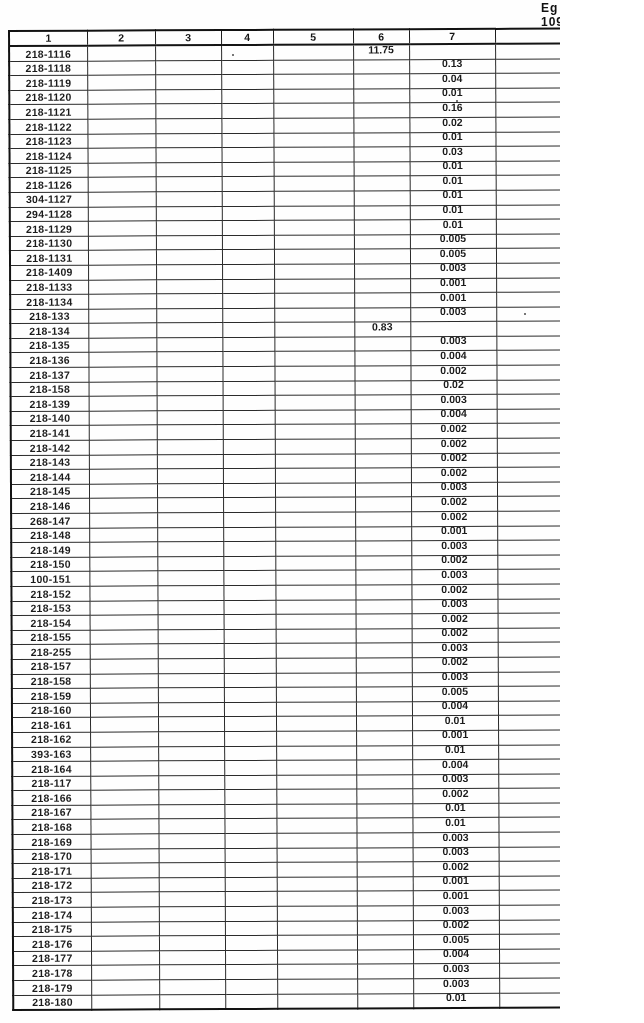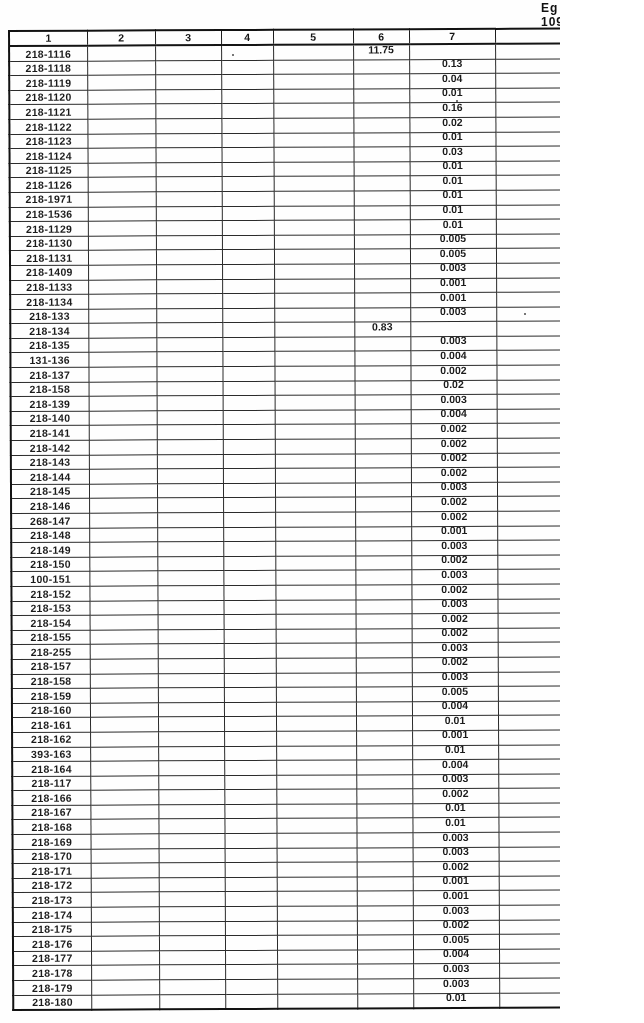--- a/index.html
+++ b/index.html
@@ -198,31 +198,31 @@
           <td class="cell-id">218-1126</td>
           <td></td>
           <td></td>
           <td></td>
           <td></td>
           <td class="cell-val"></td>
           <td class="cell-val"><span>0.01</span></td>
           <td></td>
         </tr>
         <tr>
-          <td class="cell-id">218-1971</td>
-          <td></td>
-          <td></td>
-          <td></td>
-          <td></td>
-          <td class="cell-val"></td>
-          <td class="cell-val"><span>0.01</span></td>
-          <td></td>
-        </tr>
-        <tr>
-          <td class="cell-id">218-1536</td>
+          <td class="cell-id">304-1127</td>
+          <td></td>
+          <td></td>
+          <td></td>
+          <td></td>
+          <td class="cell-val"></td>
+          <td class="cell-val"><span>0.01</span></td>
+          <td></td>
+        </tr>
+        <tr>
+          <td class="cell-id">294-1128</td>
           <td></td>
           <td></td>
           <td></td>
           <td></td>
           <td class="cell-val"></td>
           <td class="cell-val"><span>0.01</span></td>
           <td></td>
         </tr>
         <tr>
           <td class="cell-id">218-1129</td>
@@ -308,21 +308,21 @@
           <td class="cell-id">218-135</td>
           <td></td>
           <td></td>
           <td></td>
           <td></td>
           <td class="cell-val"></td>
           <td class="cell-val"><span>0.003</span></td>
           <td></td>
         </tr>
         <tr>
-          <td class="cell-id">131-136</td>
+          <td class="cell-id">218-136</td>
           <td></td>
           <td></td>
           <td></td>
           <td></td>
           <td class="cell-val"></td>
           <td class="cell-val"><span>0.004</span></td>
           <td></td>
         </tr>
         <tr>
           <td class="cell-id">218-137</td>

